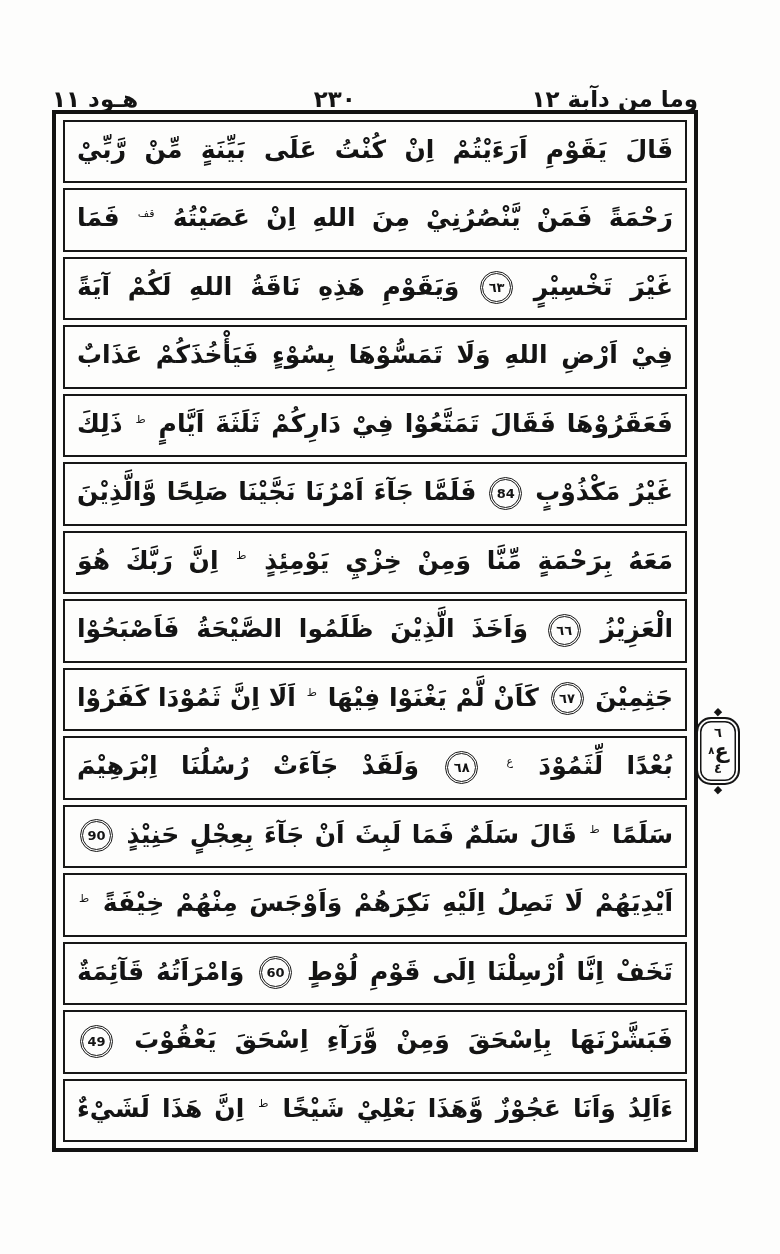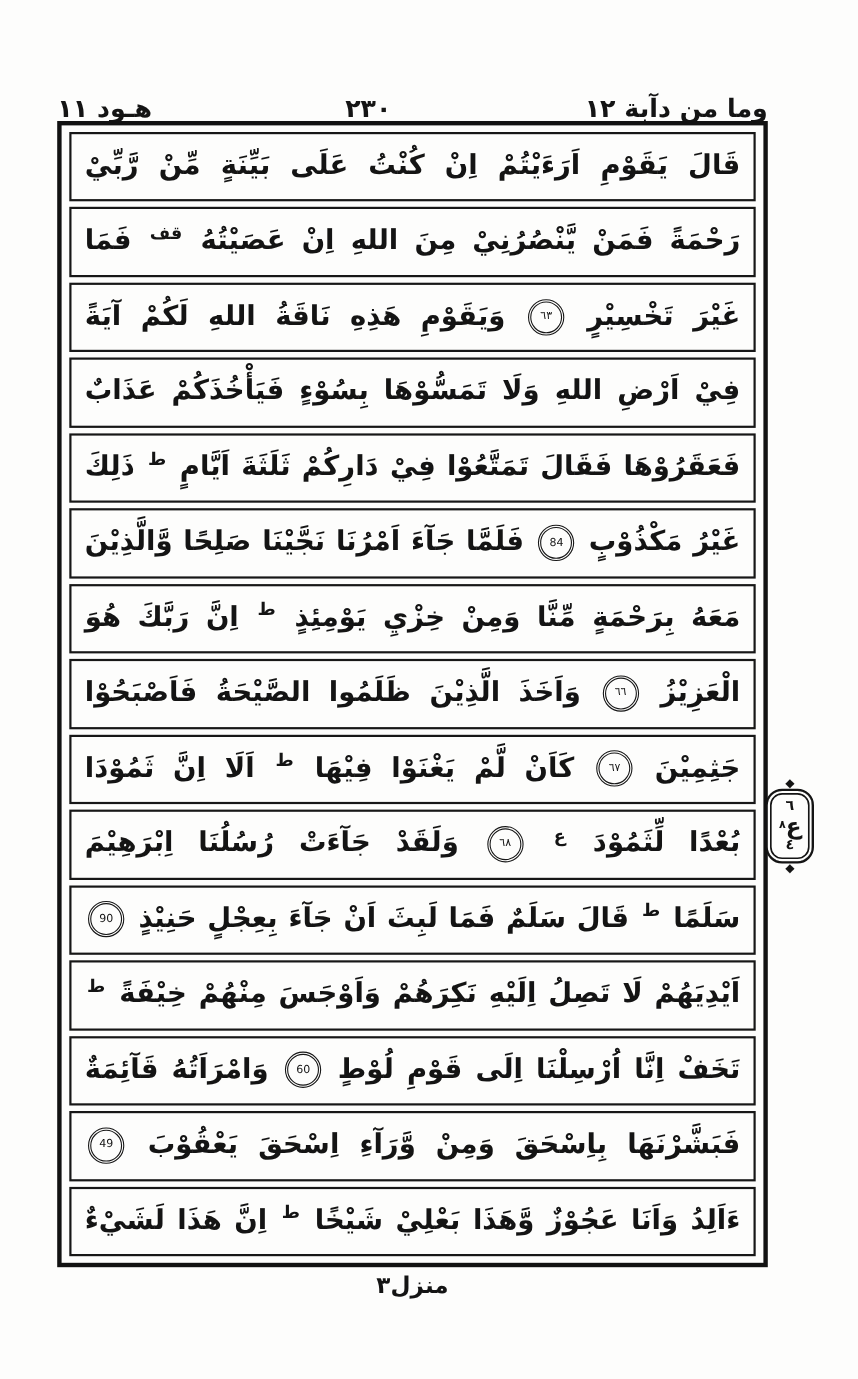--- a/index.html
+++ b/index.html
@@ -26,26 +26,26 @@
     flex:1;border:2px solid #171717;box-sizing:border-box;
     direction:rtl;unicode-bidi:plaintext;
     font-weight:bold;font-size:25px;line-height:56px;
     padding:0 12px;overflow:hidden;
     text-align:justify;text-align-last:justify;
   }
   .ayah{
     display:inline-flex;align-items:center;justify-content:center;
     width:27px;height:27px;margin:0 3px;vertical-align:middle;
     border:3px double #171717;border-radius:50%;
-    font-size:10px;line-height:1;font-weight:normal;
+    font-size:13px;line-height:1;font-weight:bold;
     text-align-last:center;
   }
   .waqf{
-    display:inline-block;font-size:16px;line-height:1;
-    vertical-align:super;margin:0 2px;font-weight:bold;
+    display:inline-block;font-size:11px;line-height:1;
+    vertical-align:super;margin:0 2px;font-weight:normal;
   }
   
   .ruku{
     position:absolute;left:692px;top:708px;width:52px;
     display:flex;flex-direction:column;align-items:center;gap:1px;
   }
   .ruku .finial{font-size:11px;line-height:.75;text-align:center;color:#141414;}
   .ruku .body{
     border:2px solid #141414;border-radius:15px;
     box-shadow:inset 0 0 0 2px #fdfdfc, inset 0 0 0 3.5px #141414;
@@ -99,15 +99,14 @@
       <span class="num">٦</span>
       <span class="mid">
         <span class="ain">ع</span>
         <span class="side">٨</span>
       </span>
       <span class="num">٤</span>
     </div>
     <span class="finial">◆</span>
   </div>
 
-  <div class="footer">منزل٣</div>
 
 </div>
 
 </body></html>

